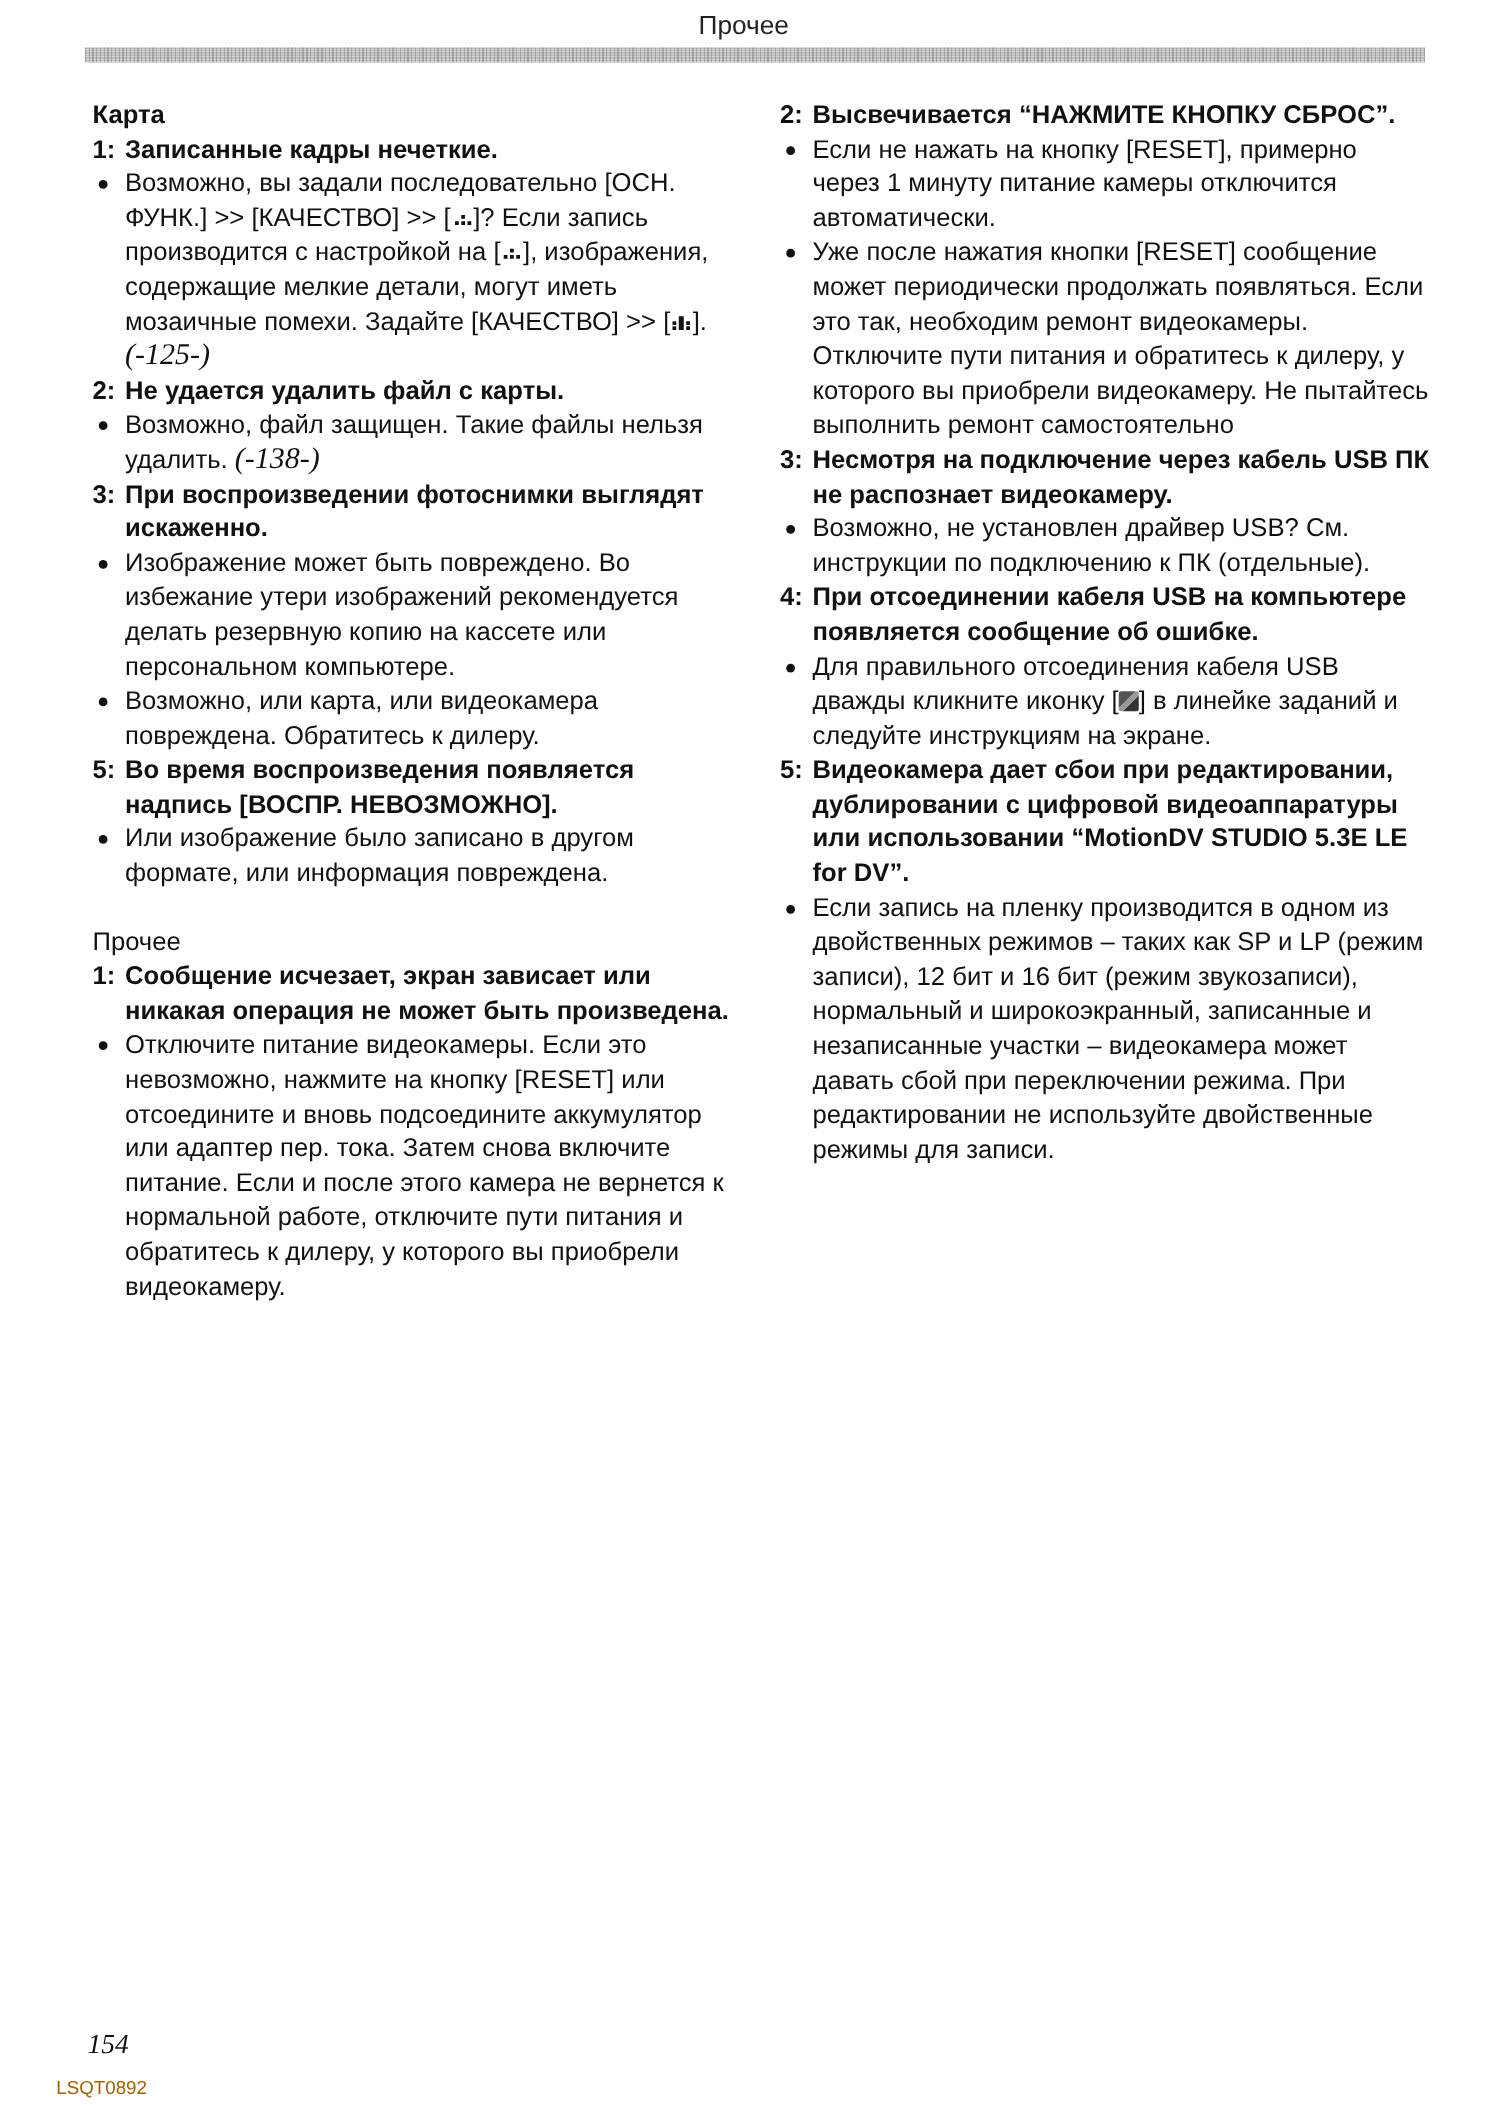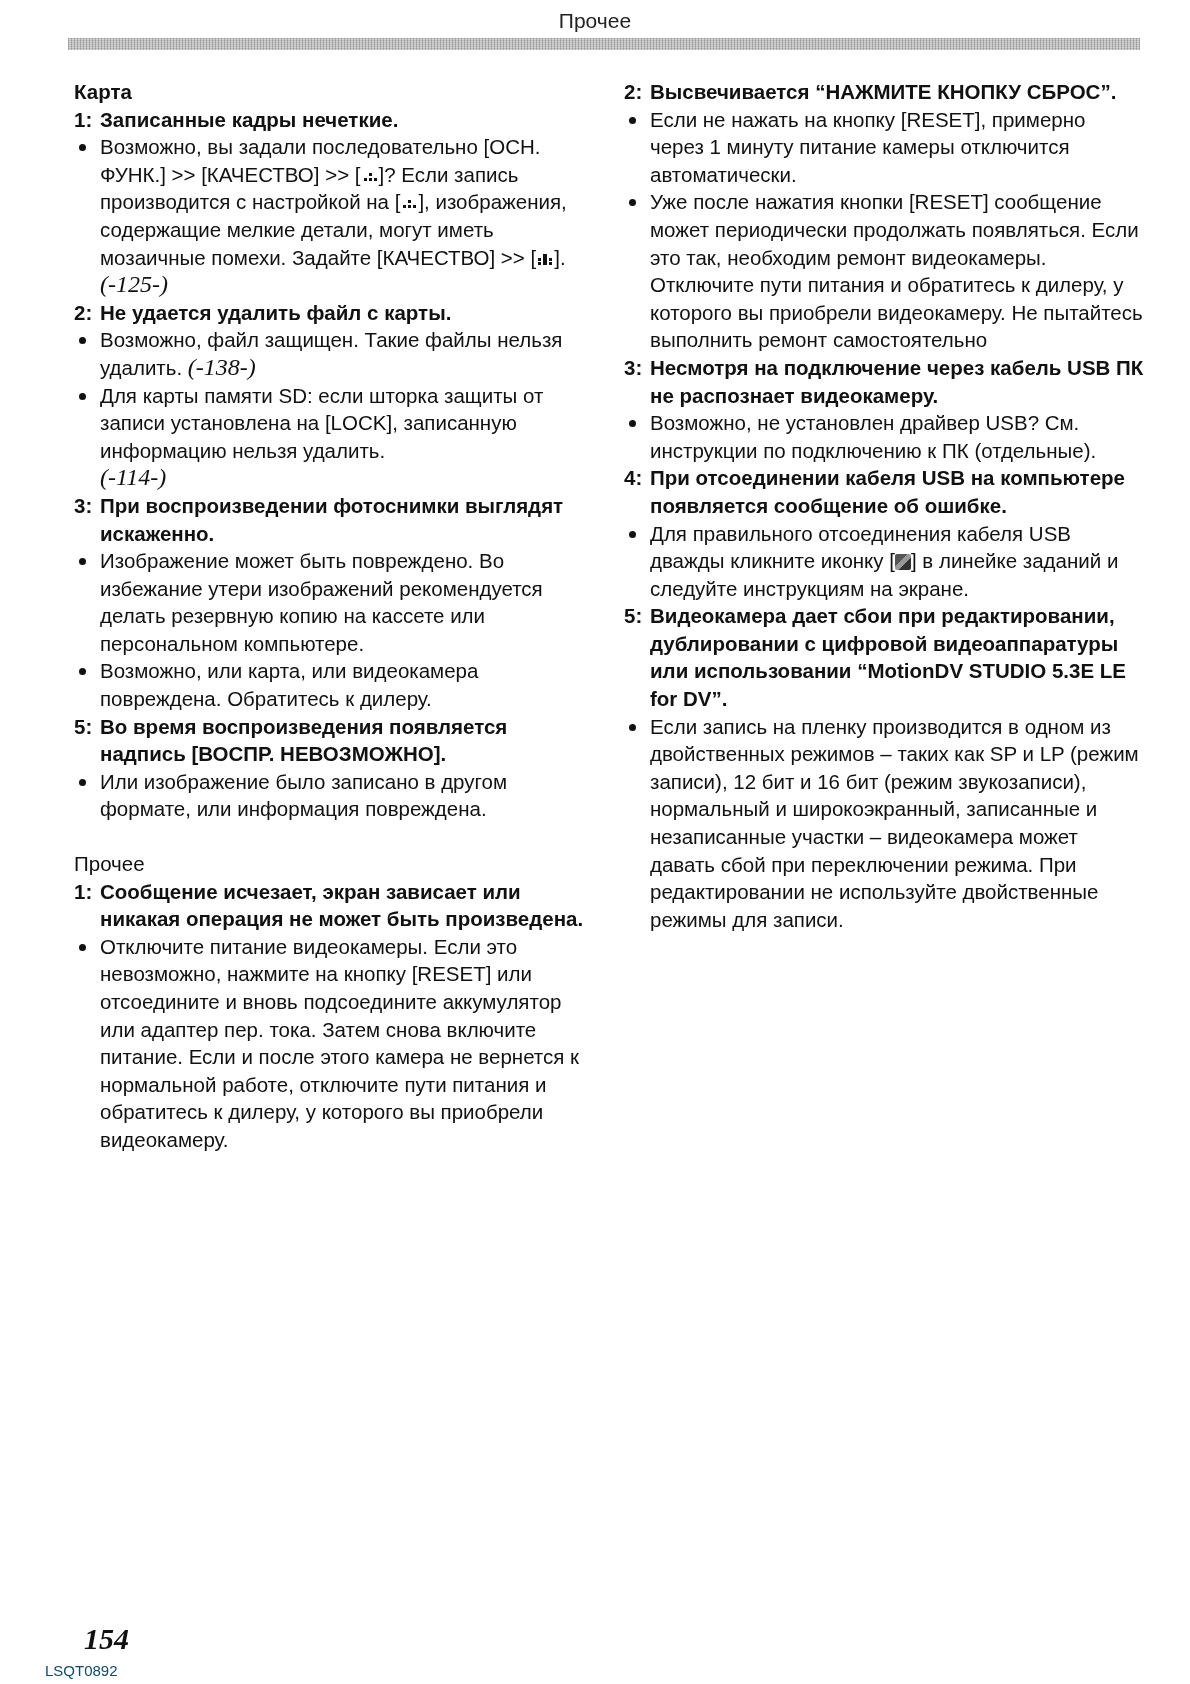--- a/index.html
+++ b/index.html
@@ -38,45 +38,43 @@
       position: relative;
     }
     .quality-icon i { position: absolute; background: #111; display: block; }
     .usb-icon {
       display: inline-block; width: 16px; height: 16px; vertical-align: -2px;
       background: linear-gradient(135deg, #555 0 40%, #999 40% 60%, #333 60%);
       border-radius: 2px;
     }
     .page-number {
       position: absolute; left: 70px; top: 1622px;
-      font-family: "Liberation Serif", serif; font-style: italic; font-weight: bold;
-      font-size: 30px;
-      margin-left: 14px;
+      font-family: "Liberation Serif", serif; font-style: italic; font-weight: normal;
+      font-size: 22px;
     }
     .doc-code {
-      position: absolute; left: 45px; top: 1662px; font-size: 15px; color: #0c4a6e;
+      position: absolute; left: 45px; top: 1662px; font-size: 15px; color: #a16207;
     }
   </style>
 </head>
 <body>
 
 <div class="header-title">Прочее</div>
 <div class="header-band"></div>
 
 <div class="column col-left line-h">
   <div class="section-title">Карта</div>
 
   <div class="q"><span class="num">1:</span><span>Записанные кадры нечеткие.</span></div>
   <div class="b">
     <span>Возможно, вы задали последовательно [ОСН. ФУНК.] &gt;&gt; [КАЧЕСТВО] &gt;&gt; [</span><span class="quality-icon"><i style="left:3px;top:9px;width:3px;height:3px"></i><i style="left:8px;top:9px;width:3px;height:3px"></i><i style="left:13px;top:9px;width:3px;height:3px"></i><i style="left:8px;top:4px;width:3px;height:3px"></i></span><span>]? Если запись производится с настройкой на [</span><span class="quality-icon"><i style="left:3px;top:9px;width:3px;height:3px"></i><i style="left:8px;top:9px;width:3px;height:3px"></i><i style="left:13px;top:9px;width:3px;height:3px"></i><i style="left:8px;top:4px;width:3px;height:3px"></i></span><span>], изображения, содержащие мелкие детали, могут иметь мозаичные помехи. Задайте [КАЧЕСТВО] &gt;&gt; [</span><span class="quality-icon"><i style="left:2px;top:6px;width:3px;height:3px"></i><i style="left:2px;top:10px;width:3px;height:3px"></i><i style="left:7px;top:2px;width:4px;height:11px"></i><i style="left:13px;top:6px;width:3px;height:3px"></i><i style="left:13px;top:10px;width:3px;height:3px"></i></span><span>].</span> <span class="ref">(-125-)</span>
   </div>
 
   <div class="q"><span class="num">2:</span><span>Не удается удалить файл с карты.</span></div>
   <div class="b"><span>Возможно, файл защищен. Такие файлы нельзя удалить.</span> <span class="ref">(-138-)</span></div>
-  <div class="b"><span>Для карты памяти SD: если шторка защиты от записи установлена на [LOCK], записанную информацию нельзя удалить.</span><br><span class="ref">(-114-)</span></div>
 
   <div class="q"><span class="num">3:</span><span>При воспроизведении фотоснимки выглядят искаженно.</span></div>
   <div class="b">Изображение может быть повреждено. Во избежание утери изображений рекомендуется делать резервную копию на кассете или персональном компьютере.</div>
 
   <div class="b">Возможно, или карта, или видеокамера повреждена. Обратитесь к дилеру.</div>
 
   <div class="q"><span class="num">5:</span><span>Во время воспроизведения появляется надпись [ВОСПР. НЕВОЗМОЖНО].</span></div>
   <div class="b">Или изображение было записано в другом формате, или информация повреждена.</div>
 
   <div class="gap"></div>

